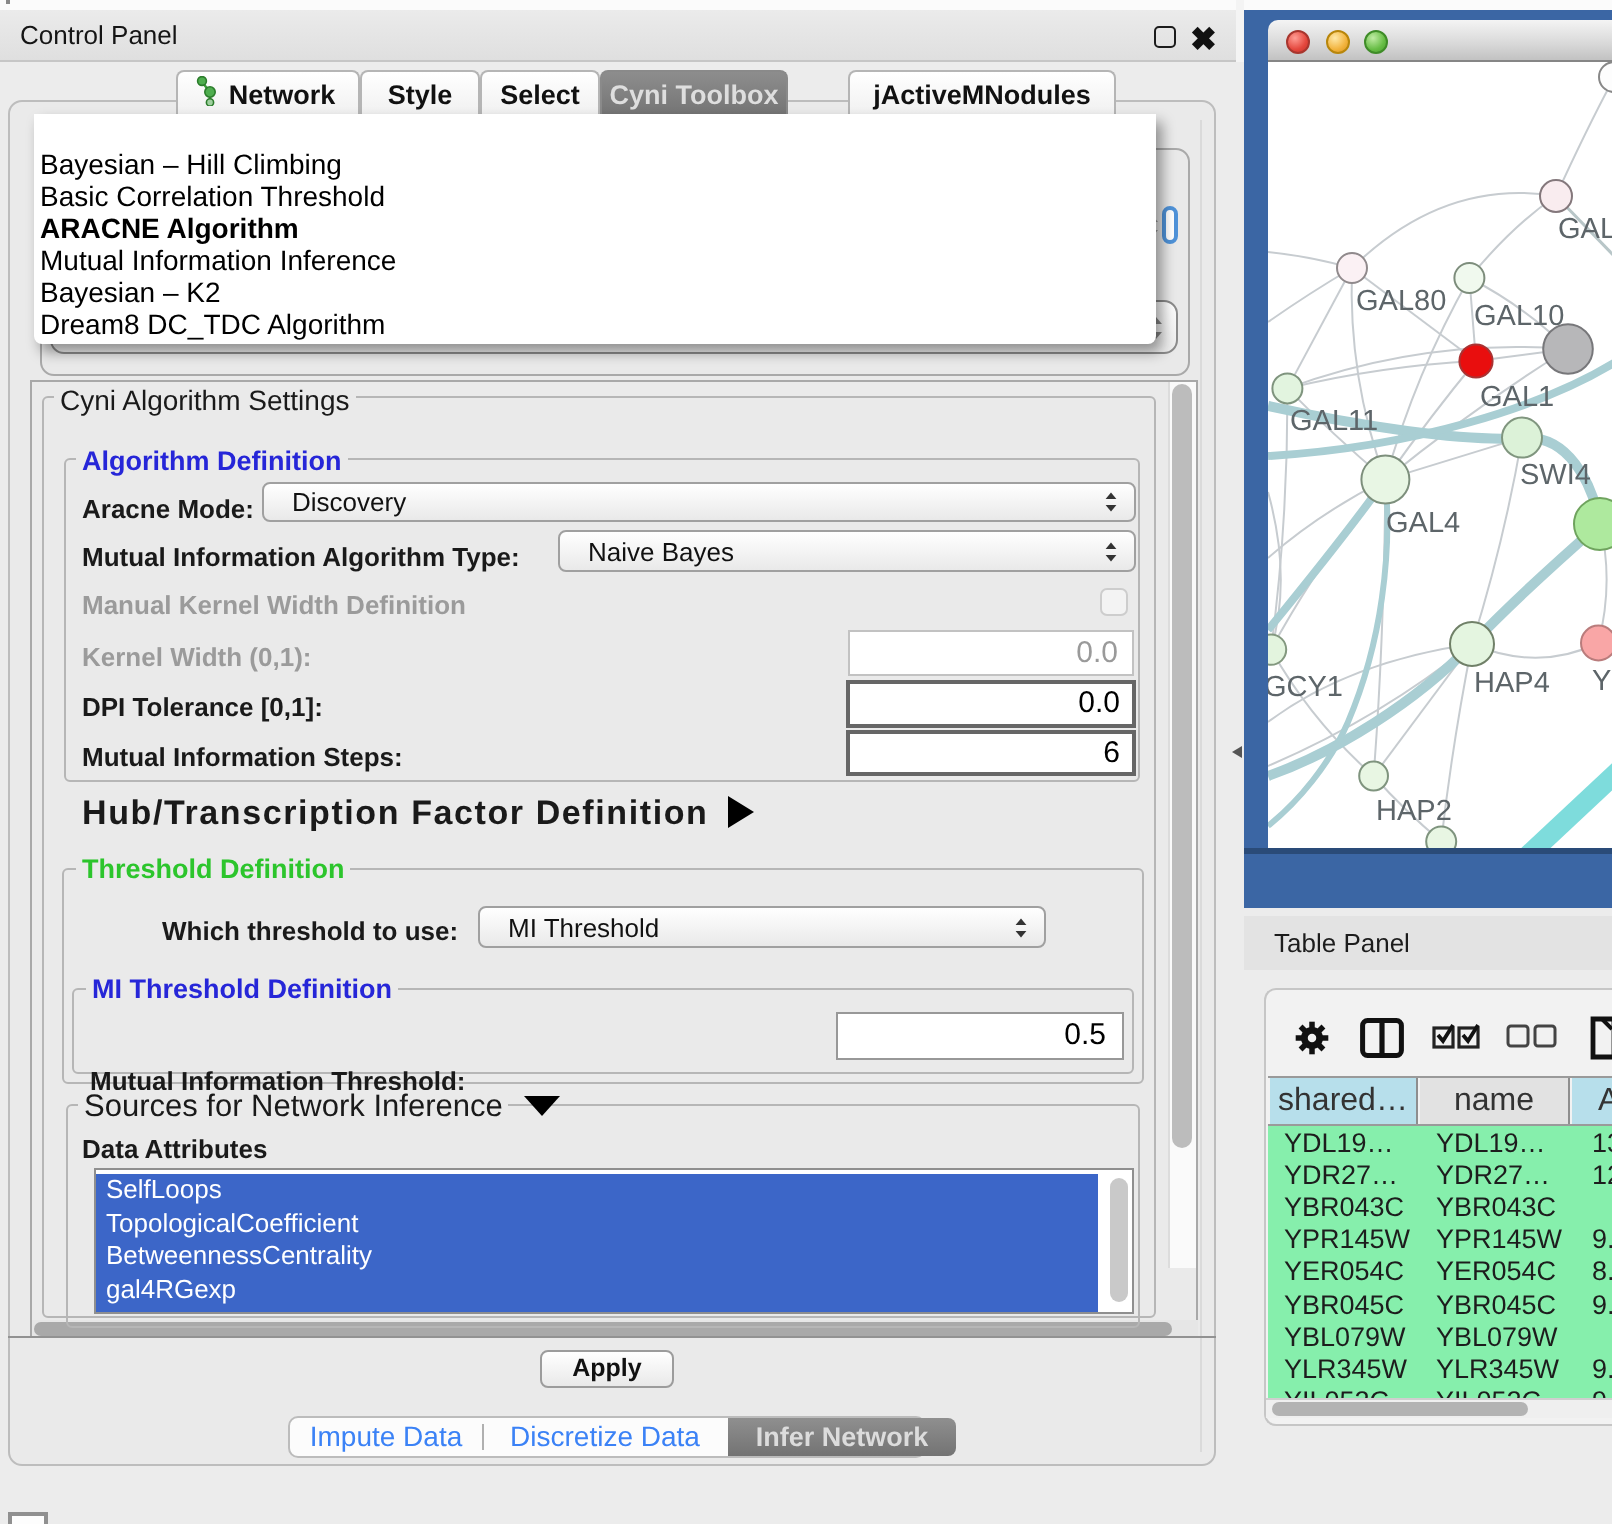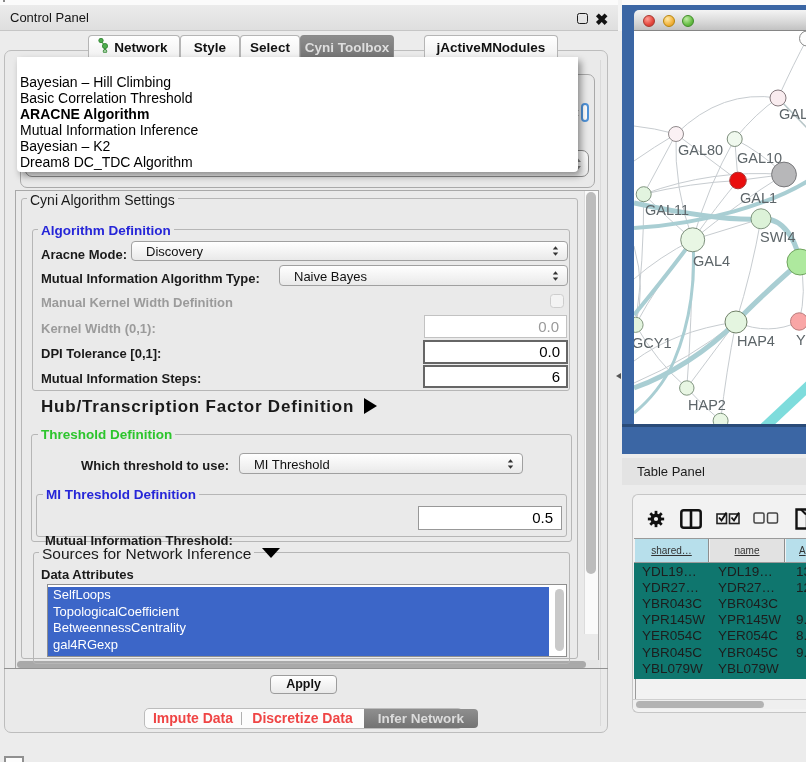--- a/index.html
+++ b/index.html
@@ -43,39 +43,39 @@
 .combo .arr { position:absolute; right:8px; top:50%; transform:translateY(-50%); width:7px; height:12px; }
 .fld { position:absolute; background:#fff; font-size:15px; text-align:right; }
 
 #datalist { left:47px; top:584px; width:520px; height:73px; background:#fff; border:1px solid #8f8f8f; overflow:hidden; }
 #sel { position:absolute; left:0; top:2px; width:501px; height:71px; background:#3c66c8; }
 #sel div { color:#fff; font-size:13px; padding-left:5px; height:16.7px; line-height:16.7px; }
 #listthumb { position:absolute; left:507px; top:4px; width:9px; height:62px; background:#c9c9c9; border-radius:4.5px; }
 #applybtn { left:270px; top:675px; width:67px; height:19px; border:1px solid #9c9c9c; border-radius:4px; background:linear-gradient(#ffffff,#e9e9e9); font-size:12.5px; font-weight:bold; text-align:center; line-height:17px; color:#111; }
 
 #btabs { left:144px; top:708px; width:319px; height:21px; border:1px solid #bcbcbc; border-radius:5px; background:#fcfcfc; }
-.bt { position:absolute; top:0; height:19px; font-size:14px; font-weight:bold; color:#ef4444; text-align:center; line-height:19px; }
+.bt { position:absolute; top:0; height:19px; font-size:14px; font-weight:normal; color:#3b82f6; text-align:center; line-height:19px; }
 #btsel { position:absolute; left:219px; top:0; width:114px; height:19px; background:linear-gradient(#8f8f8f,#737373); border-radius:0 4px 4px 0; color:#dcdcdc; text-align:center; line-height:19px; font-size:13.5px; font-weight:bold; }
 #btsep { position:absolute; left:96px; top:3px; width:1px; height:13px; background:#b0b0b0; }
 
 #popup { left:17px; top:57px; width:561px; height:115px; background:#fff; box-shadow:3px 4px 7px rgba(0,0,0,0.4); border-radius:0 0 4px 4px; }
 #popup .hint { position:absolute; left:0; top:2px; width:100%; text-align:center; font-size:14px; color:#a8a8a8; }
 #popup .it { position:absolute; left:3px; font-size:14px; color:#000; }
 #cornerbox { left:4px; top:756px; width:20px; height:12px; border:2px solid #909090; background:#fdfdfd; }
 
 #netblue { left:622px; top:5px; width:184px; height:449px; background:#3b66a4; }
 #netblue .shad { position:absolute; left:0; top:419px; width:184px; height:3px; background:#2a4b78; }
 #mactitle { left:634px; top:10px; width:172px; height:21px; border-radius:5px 0 0 0; background:linear-gradient(#f4f4f4,#d8d8d8 60%,#c2c2c2); border-bottom:1px solid #868686; }
 .light { position:absolute; top:15px; width:12px; height:12px; border-radius:50%; }
 #netcanvas { left:634px; top:31px; width:172px; height:393px; background:#fff; }
 #divarrow { left:616px; top:373px; width:0; height:0; border-top:3px solid transparent; border-bottom:3px solid transparent; border-right:5px solid #555; }
 #tpbar { left:622px; top:458px; width:184px; height:27px; background:#e3e3e3; }
 #tpbar .t { position:absolute; left:15px; top:6px; font-size:13px; color:#1c1c1c; }
 #tablebox { left:632px; top:494px; width:174px; height:219px; background:#f2f2f2; border:1px solid #c6c6c6; border-right:none; border-radius:6px 0 0 6px; }
-.hcell { position:absolute; top:539px; height:23px; font-size:10px; color:#333; text-align:center; line-height:23px; border-right:1px solid #8e8e8e;text-decoration:underline; }
+.hcell { position:absolute; top:539px; height:23px; font-size:16px; color:#333; text-align:center; line-height:23px; border-right:1px solid #8e8e8e; }
 .trow { position:absolute; font-size:13.5px; color:#1d1d1d; height:16.2px; line-height:16.2px; }
 #tbl-hscroll { left:633px; top:699px; width:173px; height:10px; background:#efefef; border-top:1px solid #cfcfcf; }
 #tbl-hthumb { left:636px; top:701px; width:128px; height:7px; background:#b3b3b3; border-radius:3.5px; }
 </style>
 </head>
 <body>
 <div class="abs" id="topstrip"></div>
 <div class="abs" style="left:3px;top:0;width:2px;height:2px;background:#888;"></div>
 <div class="abs" id="cptitle">
     <span class="t">Control Panel</span>
@@ -318,21 +318,21 @@
  <path d="M6,1.5 L11,6.5" fill="none" stroke="#111" stroke-width="2"></path>
 </svg>
 
 <div class="abs" style="left:634.5px;top:539px;width:1px;height:160px;background:#9a9a9a;"></div>
 <div class="abs" style="left:634px;top:538px;width:172px;height:1px;background:#9a9a9a;"></div>
 <div class="hcell" style="left:635px;width:74px;background:#b7dfeb;">shared…</div>
 <div class="hcell" style="left:710px;width:75px;background:#e2e2e2;">name</div>
 <div class="hcell" style="left:786px;width:20px;background:#b7dfeb;border-right:none;text-align:left;padding-left:13px;">A</div>
 <div class="abs" style="left:634px;top:562px;width:172px;height:1px;background:#9a9a9a;"></div>
 
-<div class="abs" style="left:634px;top:563px;width:172px;height:116px;background:#0f766e;overflow:hidden;" id="tbody">
+<div class="abs" style="left:634px;top:563px;width:172px;height:136px;background:#86efac;overflow:hidden;" id="tbody">
     <div class="trow" style="left:8px;top:0.5px;">YDL19…</div>
     <div class="trow" style="left:84px;top:0.5px;">YDL19…</div>
     <div class="trow" style="left:162px;top:0.5px;">13</div>
     <div class="trow" style="left:8px;top:16.7px;">YDR27…</div>
     <div class="trow" style="left:84px;top:16.7px;">YDR27…</div>
     <div class="trow" style="left:162px;top:16.7px;">12</div>
     <div class="trow" style="left:8px;top:32.9px;">YBR043C</div>
     <div class="trow" style="left:84px;top:32.9px;">YBR043C</div>
     <div class="trow" style="left:162px;top:32.9px;"></div>
     <div class="trow" style="left:8px;top:49.099999999999994px;">YPR145W</div>

